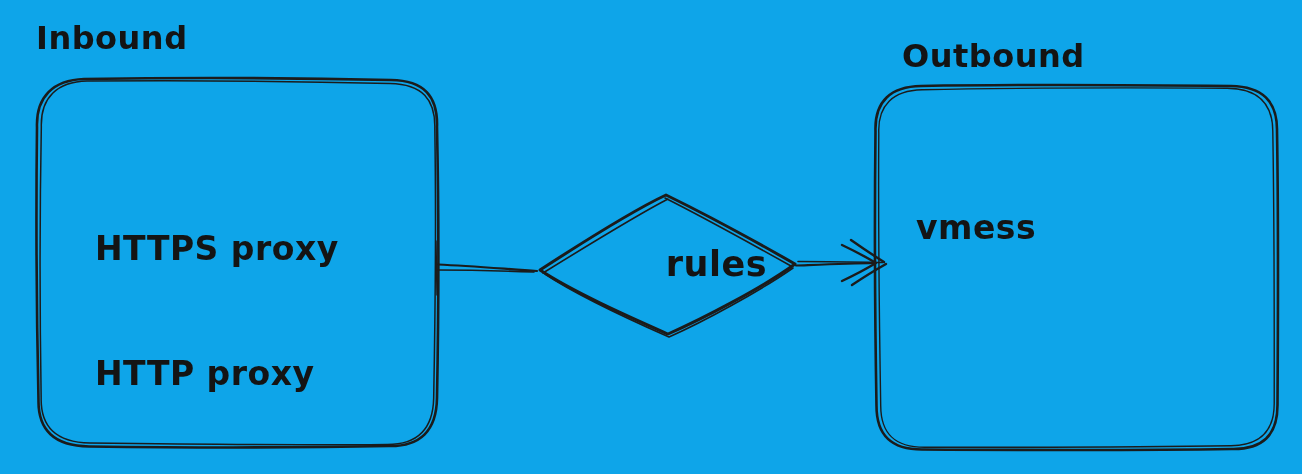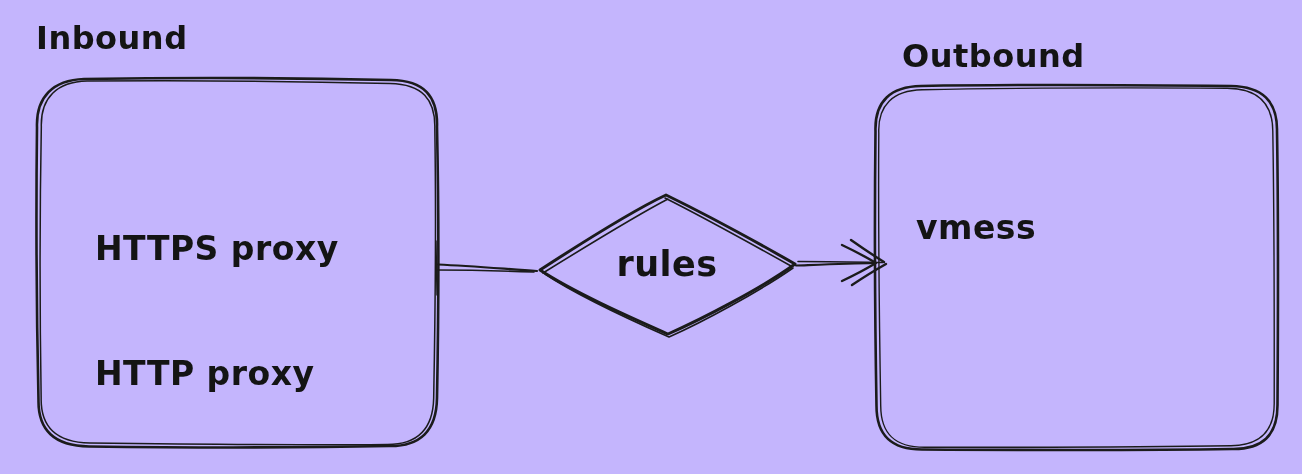--- a/index.html
+++ b/index.html
@@ -4,21 +4,21 @@
 <style>
   * { margin: 0; padding: 0; box-sizing: border-box; }
   html, body {
     background: #ffffff;
     font-family: "DejaVu Sans", sans-serif;
   }
   .canvas {
     position: relative;
     width: 1302px;
     height: 474px;
-    background: #c4b5fd;
+    background: #0ea5e9;
     overflow: hidden;
     color: #1b1b1b;
   }
   svg.shapes {
     position: absolute;
     left: 0; top: 0;
     width: 1302px;
     height: 474px;
   }
   svg.shapes path {
@@ -48,21 +48,21 @@
   }
   .inbound-list { left: 95px; top: 147px; }
   .inbound-list li { line-height: 47px; }
   .outbound-list { left: 916px; top: 125px; }
   .outbound-list li { line-height: 50px; }
   .rules-label {
     position: absolute;
     left: 567px;
     top: 244px;
     width: 200px;
-    text-align: center;
+    text-align: right;
     font-size: 35px;
     line-height: 40px;
   }
 </style>
 </head>
 <body>
 
 <div class="canvas">
 
   <svg class="shapes" viewBox="0 0 1302 474" aria-hidden="true">

